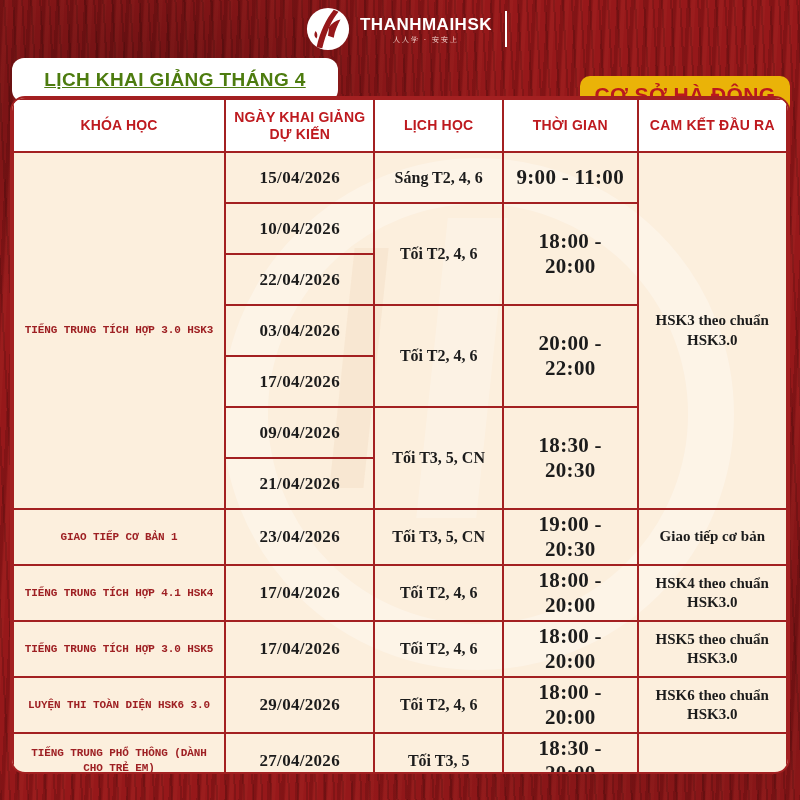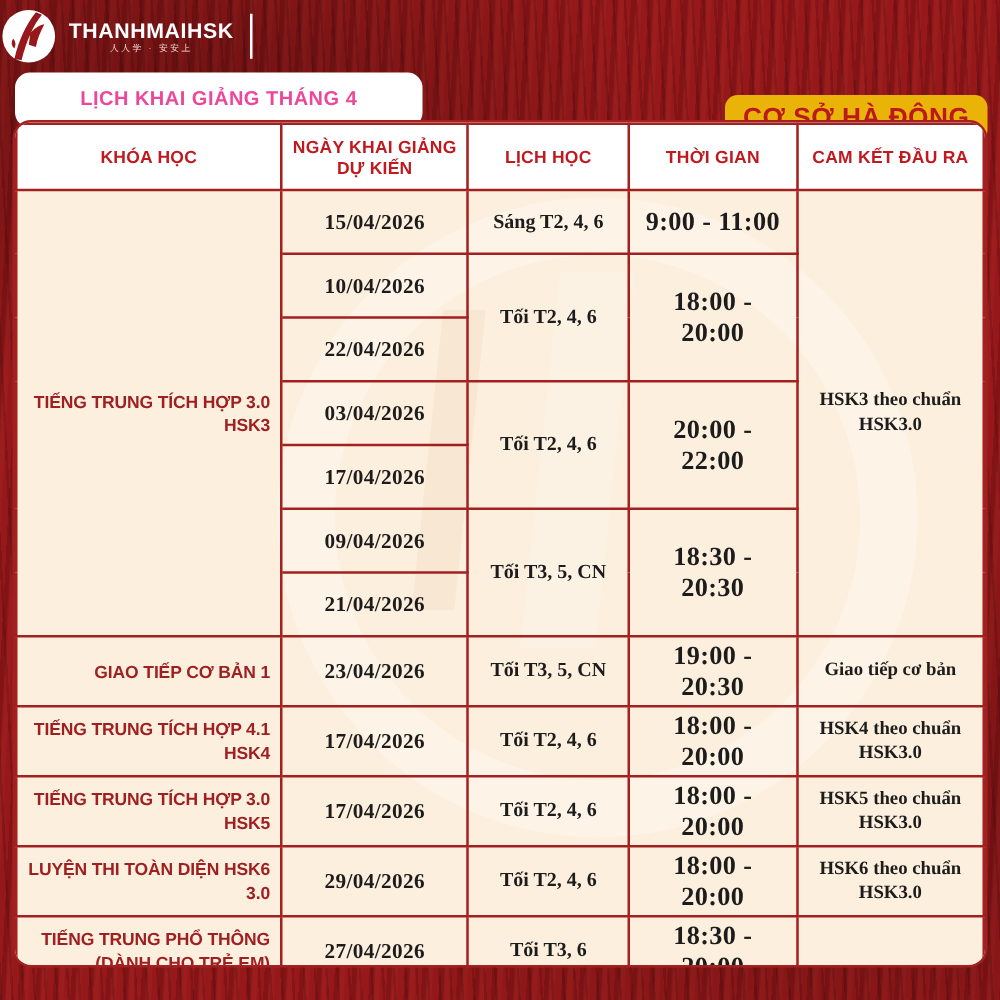--- a/index.html
+++ b/index.html
@@ -7,52 +7,52 @@
     width:800px;height:800px;position:relative;overflow:hidden;
     font-family:"Liberation Sans",sans-serif;
     background:
       radial-gradient(520px 320px at 18% 12%, rgba(0,0,0,.28), transparent 70%),
       radial-gradient(620px 420px at 85% 80%, rgba(0,0,0,.20), transparent 70%),
       repeating-linear-gradient(93deg, rgba(60,5,6,.22) 0 3px, rgba(255,120,90,.05) 5px 8px, rgba(0,0,0,0) 9px 14px),
       repeating-linear-gradient(87deg, rgba(0,0,0,.14) 0 2px, rgba(0,0,0,0) 2px 9px),
       #96181a;
   }
   
-  .brand{position:absolute;top:4px;left:0;right:0;height:50px;
-    display:flex;align-items:center;gap:9px;}
+  .brand{position:absolute;top:4px;left:16px;right:0;height:50px;
+    display:flex;align-items:center;justify-content:center;gap:9px;}
   .logo{width:46px;height:46px;flex:0 0 auto;}
   .brand-text{display:flex;flex-direction:column;align-items:center;line-height:1;}
   .brand-name{color:#fff;font-weight:bold;font-size:17px;letter-spacing:.5px;}
   .brand-cn{color:#f4d9d2;font-size:7px;margin-top:3px;letter-spacing:2px;}
   .hdr-divider{width:2px;height:36px;background:#fff;margin:0 4px;}
   .tagline{display:flex;flex-direction:column;justify-content:center;line-height:1.25;}
   .tagline div{color:#fff;font-weight:bold;font-size:14.5px;letter-spacing:.2px;}
   
   .title-bubble{position:absolute;left:12px;top:58px;width:326px;height:44px;
     background:#fff;border-radius:12px;display:flex;align-items:center;justify-content:center;}
   .title-bubble::after{content:"";position:absolute;left:80px;bottom:-11px;width:0;height:0;
     border-left:7px solid transparent;border-right:13px solid transparent;border-top:13px solid #fff;}
-  .title-text{color:#ec4899;font-weight:bold;font-size:16px;letter-spacing:.4px;white-space:nowrap;}
+  .title-text{color:#4d7c0f;font-weight:bold;font-size:19px;letter-spacing:.4px;white-space:nowrap;text-decoration:underline;}
   .campus-badge{position:absolute;right:10px;top:60px;width:210px;height:38px;
     background:#eab308;border-radius:10px;display:flex;align-items:center;justify-content:center;margin-top:16px;}
   .campus-text{color:#bb191d;font-weight:bold;font-size:21px;letter-spacing:.4px;white-space:nowrap;}
   
   .table-wrap{position:absolute;left:10px;top:96px;width:780px;height:678px;
     box-sizing:border-box;border:2px solid #a32021;border-radius:15px;overflow:hidden;
     background:#fcefdd;}
   .wm{position:absolute;pointer-events:none;}
   .wm-ring{left:210px;top:60px;width:420px;height:420px;border:46px solid rgba(255,255,255,.30);
     border-radius:50%;}
   .wm-bar1{left:420px;top:120px;width:60px;height:300px;background:rgba(255,255,255,.22);transform:skewX(-6deg);}
   .wm-bar2{left:330px;top:150px;width:34px;height:240px;background:rgba(214,170,120,.10);transform:skewX(-6deg);}
   table{width:100%;height:100%;border-collapse:collapse;table-layout:fixed;position:relative;z-index:1;}
   th,td{border:2px solid #a32021;text-align:center;vertical-align:middle;padding:2px 8px;overflow:hidden;}
   thead th{background:#fff;color:#be1a1f;font-weight:bold;font-size:14px;line-height:1.2;height:47px;letter-spacing:.2px;}
   td{font-family:"Liberation Serif",serif;font-weight:bold;color:#1c1c1c;background:transparent;}
-  td.course{font-family:Liberation Sans, sans-serif;font-size:14px;color:#9e2023;line-height:1.35;letter-spacing:-.1px;text-align:right;}
+  td.course{font-family:Liberation Mono, monospace;font-size:11px;color:#9e2023;line-height:1.35;letter-spacing:-.1px;}
   td.date{font-size:17px;letter-spacing:.3px;}
   td.sched{font-size:16px;}
   td.time{font-size:21px;letter-spacing:.3px;}
   td.outcome{font-size:15px;line-height:1.3;}
   tr.r-date{height:51px;}
   tr.r-single{height:38px;}
 </style>
 </head>
 <body>
 
@@ -158,19 +158,19 @@
       <tr class="r-single">
         <td class="course">LUYỆN THI TOÀN DIỆN HSK6 3.0</td>
         <td class="date">29/04/2026</td>
         <td class="sched">Tối T2, 4, 6</td>
         <td class="time">18:00 - 20:00</td>
         <td class="outcome">HSK6 theo chuẩn HSK3.0</td>
       </tr>
       <tr class="r-single">
         <td class="course">TIẾNG TRUNG PHỔ THÔNG (DÀNH CHO TRẺ EM)</td>
         <td class="date">27/04/2026</td>
-        <td class="sched">Tối T3, 6</td>
+        <td class="sched">Tối T3, 5</td>
         <td class="time">18:30 - 20:00</td>
         <td class="outcome"></td>
       </tr>
     </tbody>
   </table>
 </div>
 
 </body></html>

